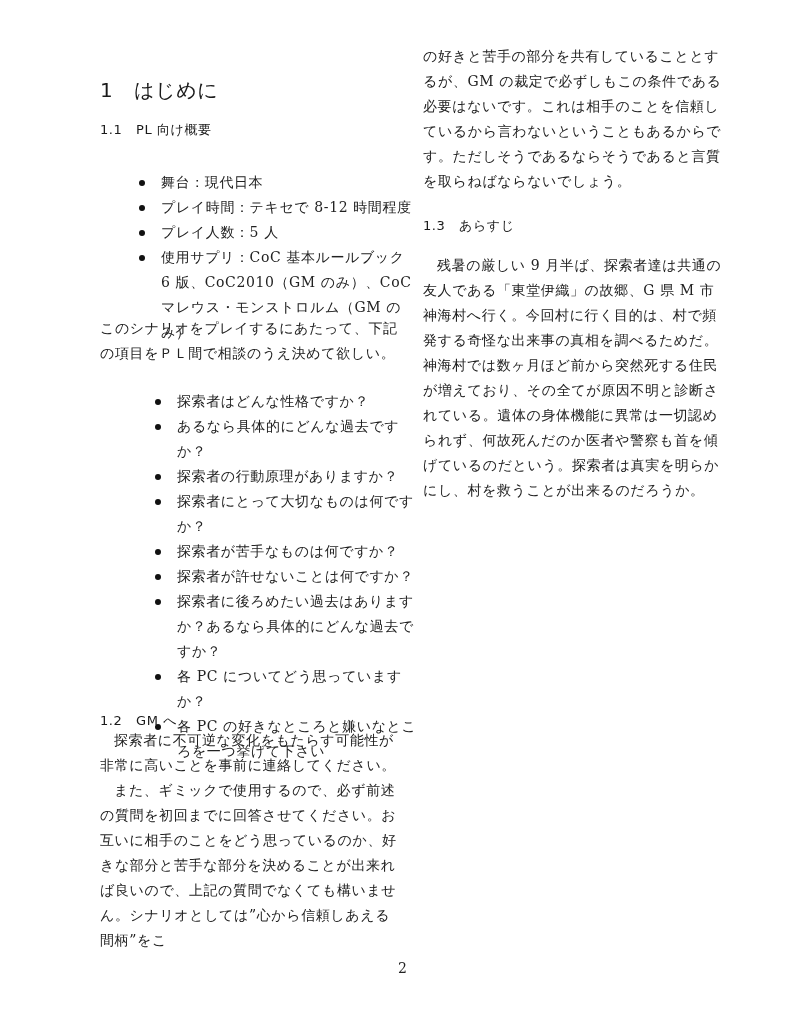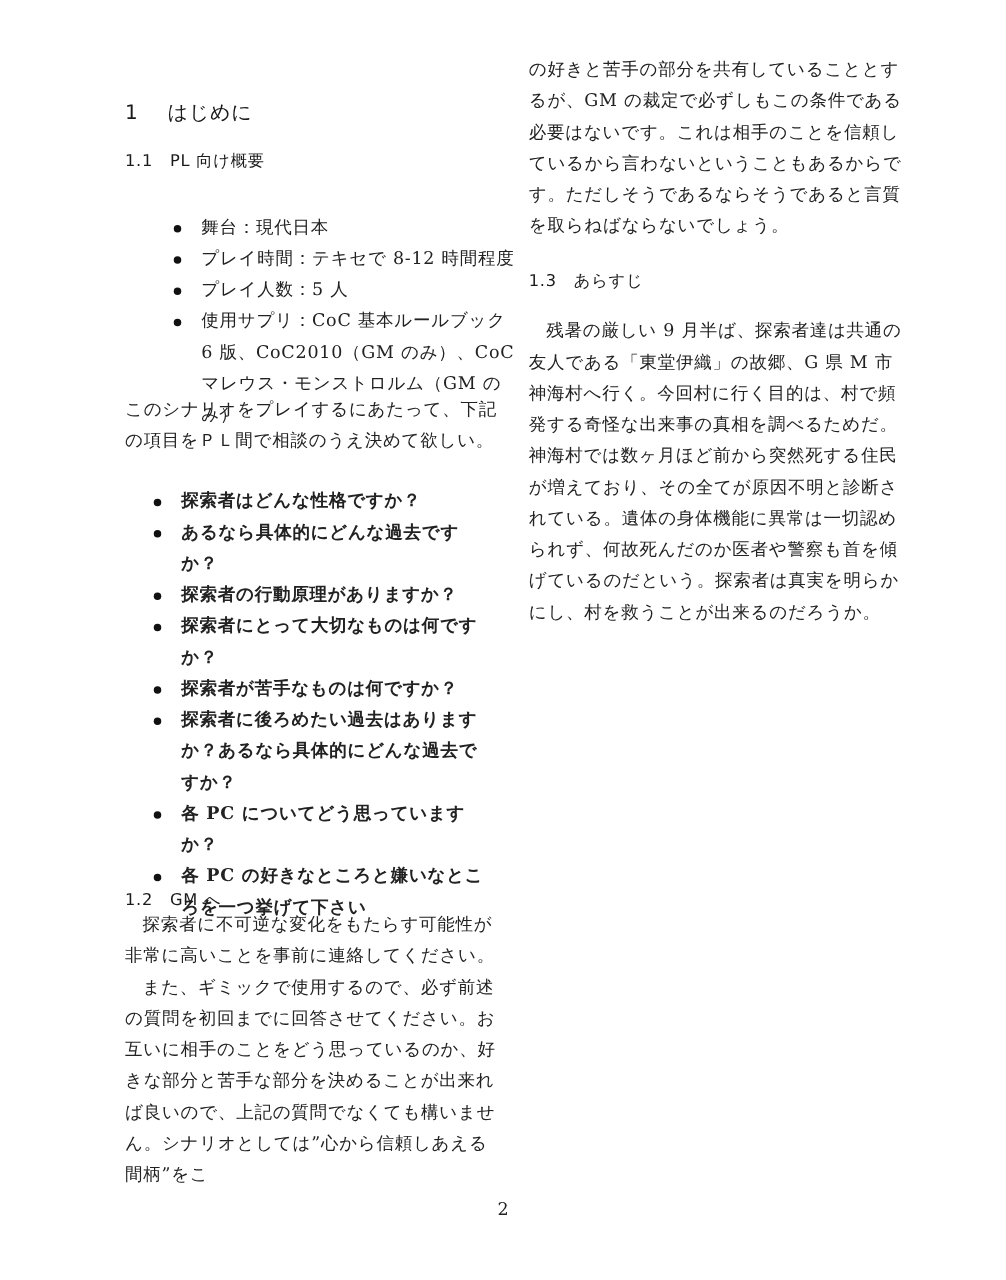--- a/index.html
+++ b/index.html
@@ -8,21 +8,21 @@
     font-family: "DejaVu Serif", "Liberation Serif", serif;
     color: #222222;
   }
   .col { position: absolute; top: 0; width: 300px; }
   .col-left { left: 100px; }
   .col-right { left: 423px; }
   .text { font-size: 14px; line-height: 25px; letter-spacing: 0.6px; }
   .h1 {
     position: absolute; left: 0; top: 76px;
     font-family: "DejaVu Sans", "Liberation Sans", sans-serif;
-    font-size: 16px; line-height: 28px; color: #1a1a1a;
+    font-size: 20px; line-height: 28px; color: #1a1a1a;
   }
   .h2 {
     position: absolute;
     font-family: "DejaVu Sans", "Liberation Sans", sans-serif;
     font-size: 13px; line-height: 24px; color: #1a1a1a;
   }
   .num { display: inline-block; }
   .h1 .num { width: 34px; }
   .h2 .num { width: 36px; }
   ul { list-style: none; margin: 12px; padding: 0; position: absolute; }
@@ -53,26 +53,27 @@
 
   <ul style="left:22px; top:158px; width:278px;">
     <li>舞台：現代日本</li>
     <li>プレイ時間：テキセで 8-12 時間程度</li>
     <li>プレイ人数：5 人</li>
     <li>使用サプリ：CoC 基本ルールブック 6 版、CoC2010（GM のみ）、CoC マレウス・モンストロルム（GM のみ）</li>
   </ul>
 
   <p class="para" style="top:316px;">このシナリオをプレイするにあたって、下記の項目をＰＬ間で相談のうえ決めて欲しい。</p>
 
-  <ul style="left:6px; top:377px; width:278px;font-weight:bold;">
+  <ul style="left:38px; top:377px; width:278px;">
     <li>探索者はどんな性格ですか？</li>
     <li>あるなら具体的にどんな過去ですか？</li>
     <li>探索者の行動原理がありますか？</li>
     <li>探索者にとって大切なものは何ですか？</li>
     <li>探索者が苦手なものは何ですか？</li>
+    <li>探索者が許せないことは何ですか？</li>
     <li>探索者に後ろめたい過去はありますか？あるなら具体的にどんな過去ですか？</li>
     <li>各 PC についてどう思っていますか？</li>
     <li>各 PC の好きなところと嫌いなところを一つ挙げて下さい</li>
   </ul>
 
   <div class="h2" style="left:0; top:709px;">
     <span class="num">1.2</span><span>GM へ</span>
   </div>
 
   <div class="para" style="top:728px;">

